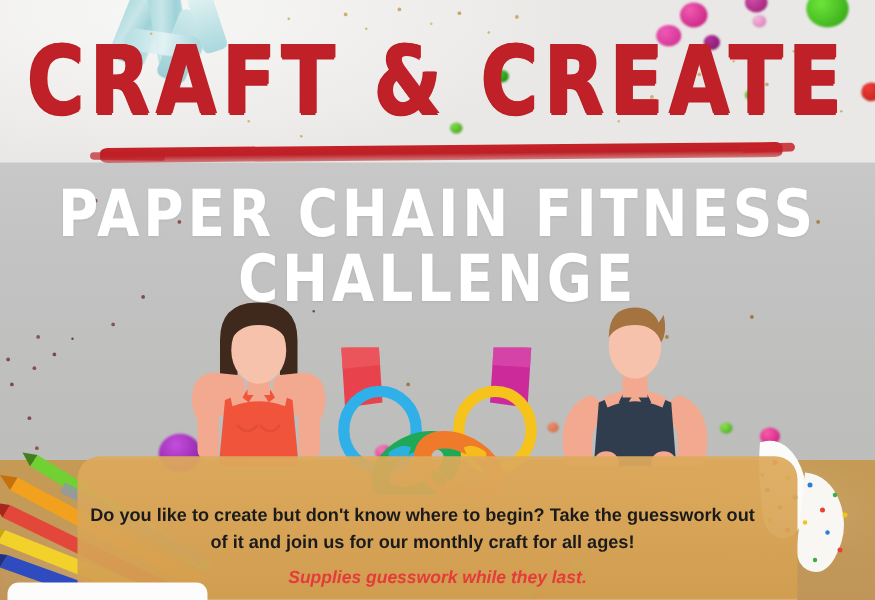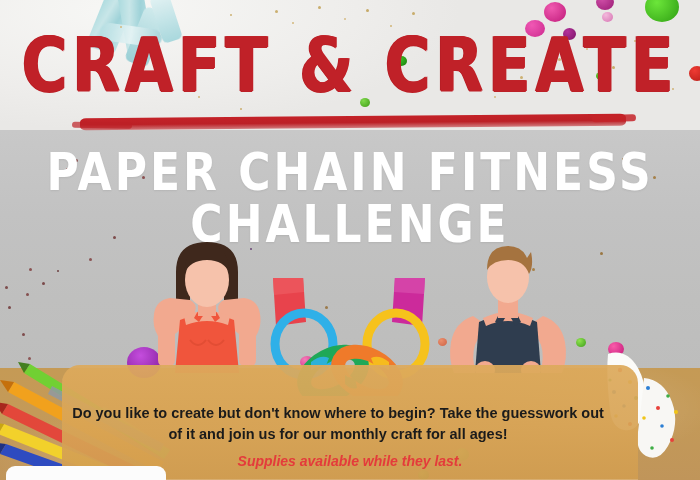--- a/index.html
+++ b/index.html
@@ -352,18 +352,18 @@
             <circle cx="82" cy="44" r="1.8"></circle>
             <circle cx="66" cy="96" r="1.8"></circle>
             <circle cx="24" cy="28" r="1.6"></circle>
           </g>
       </g>
     </svg>
   </div>
 
   <div class="panel">
     <div class="panel-body">Do you like to create but don't know where to begin? Take the guesswork out of it and join us for our monthly craft for all ages!</div>
-    <div class="panel-note">Supplies available while they last.</div>
+    <div class="panel-note">Supplies guesswork while they last.</div>
   </div>
 
   <div class="white-tab"></div>
 
 </div>
 
 </body></html>

